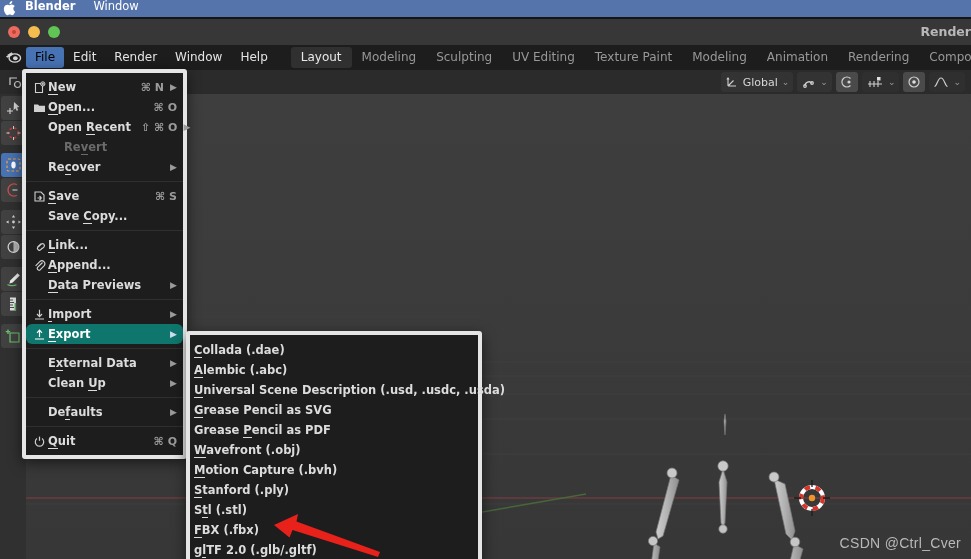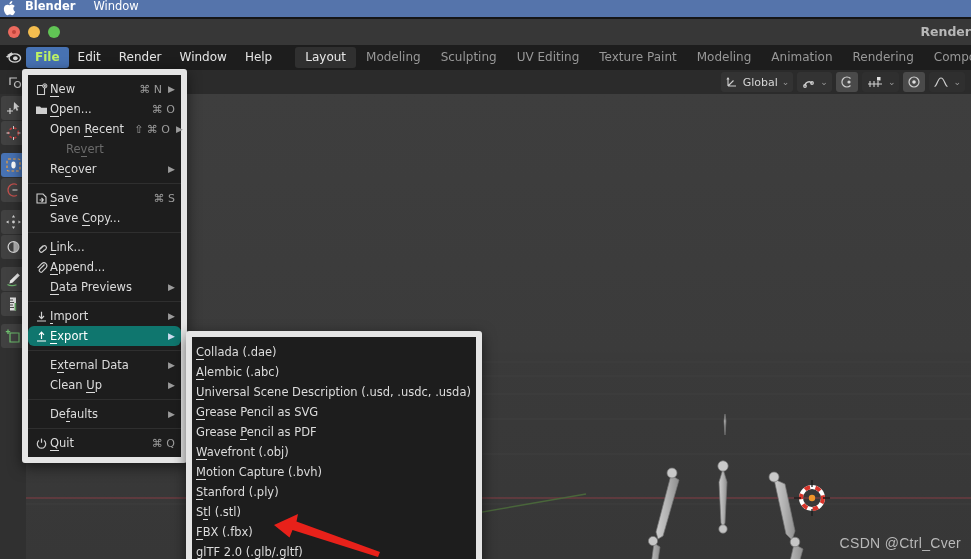--- a/index.html
+++ b/index.html
@@ -60,21 +60,21 @@
     display: flex; align-items: center;
   }
   .blender-logo {
     width: 26px; height: 25px; display:flex; align-items:center; justify-content:center;
     flex: 0 0 auto;
   }
   .menu-btn {
     color: #e4e4e4; font-size: 12px; padding: 3px 9px;
     border-radius: 3px; white-space: nowrap; line-height: 15px;
   }
-  .menu-btn.active { background: #4772b3; color: #bef264; font-weight: bold; }
+  .menu-btn.active { background: #4772b3; color: #000000; }
   .menu-sep { width: 14px; flex: 0 0 auto; }
   .wstab {
     color: #989898; font-size: 12px; padding: 3px 10px; border-radius: 3px;
     white-space: nowrap; line-height: 15px;
   }
   .wstab.selected { background: #303030; color: #e8e8e8; }
 
   
   .vp-header {
     position: absolute; left: 0; top: 70px; width: 971px; height: 24px;
@@ -128,24 +128,25 @@
   .watermark {
     position: absolute; right: 10px; bottom: 8px;
     color: #b9b9b9; font-size: 14px;
     font-family: "Liberation Sans", sans-serif;
     letter-spacing: 0.3px;
   }
 
   
   .menu-panel {
     position: absolute; background: #1d1d1d;
-    border: 6px solid #e5e5e5;
+    border: 4px solid #e5e5e5;
     border-radius: 3px;
     box-shadow: 0 4px 14px rgba(0,0,0,0.55);
     padding: 4px 0;
+    font-weight: bold;
   }
   #file-menu { left: 22px; top: 69px; width: 165px; }
   .mi {
     display: flex; align-items: center; height: 20px;
     padding: 0 6px 0 4px; color: #dcdcdc; font-size: 11.5px;
     white-space: nowrap; position: relative;
   }
   .mi.highlight { background: #0f766e; color: #ffffff; border-radius: 6px; }
   .mi.disabled { color: #6b6b6b; gap: 16px; }
   .mi .ic {

